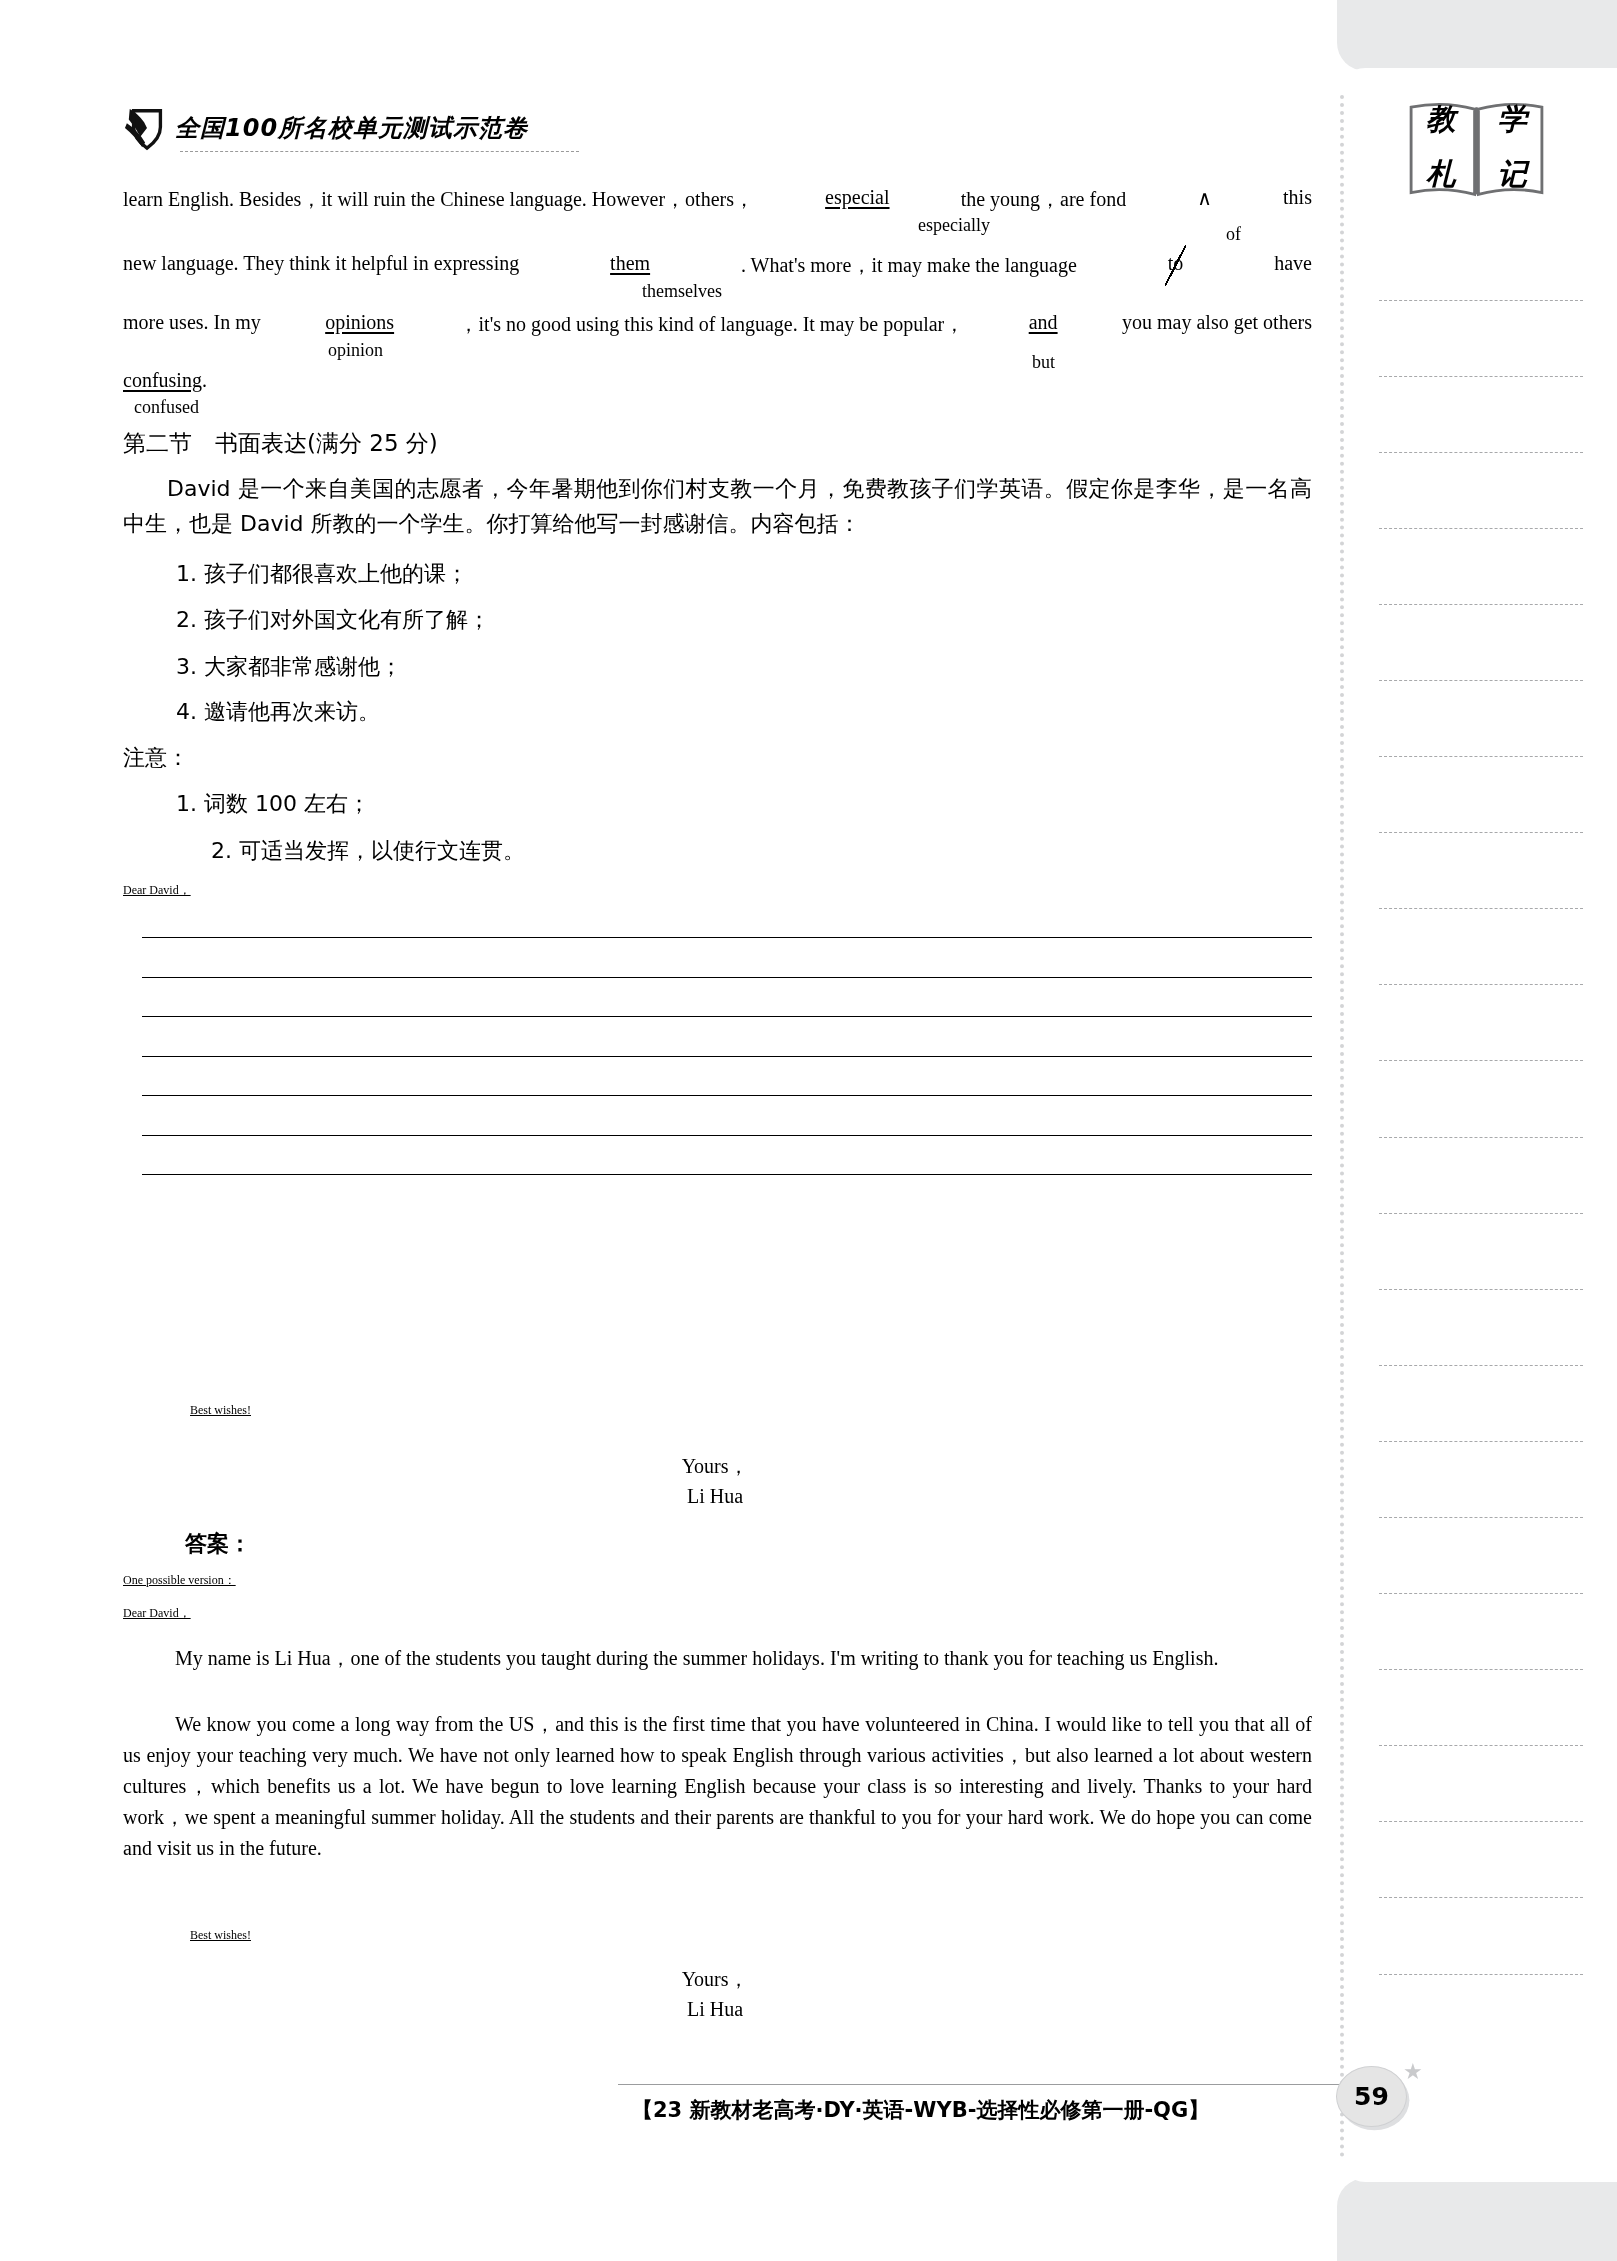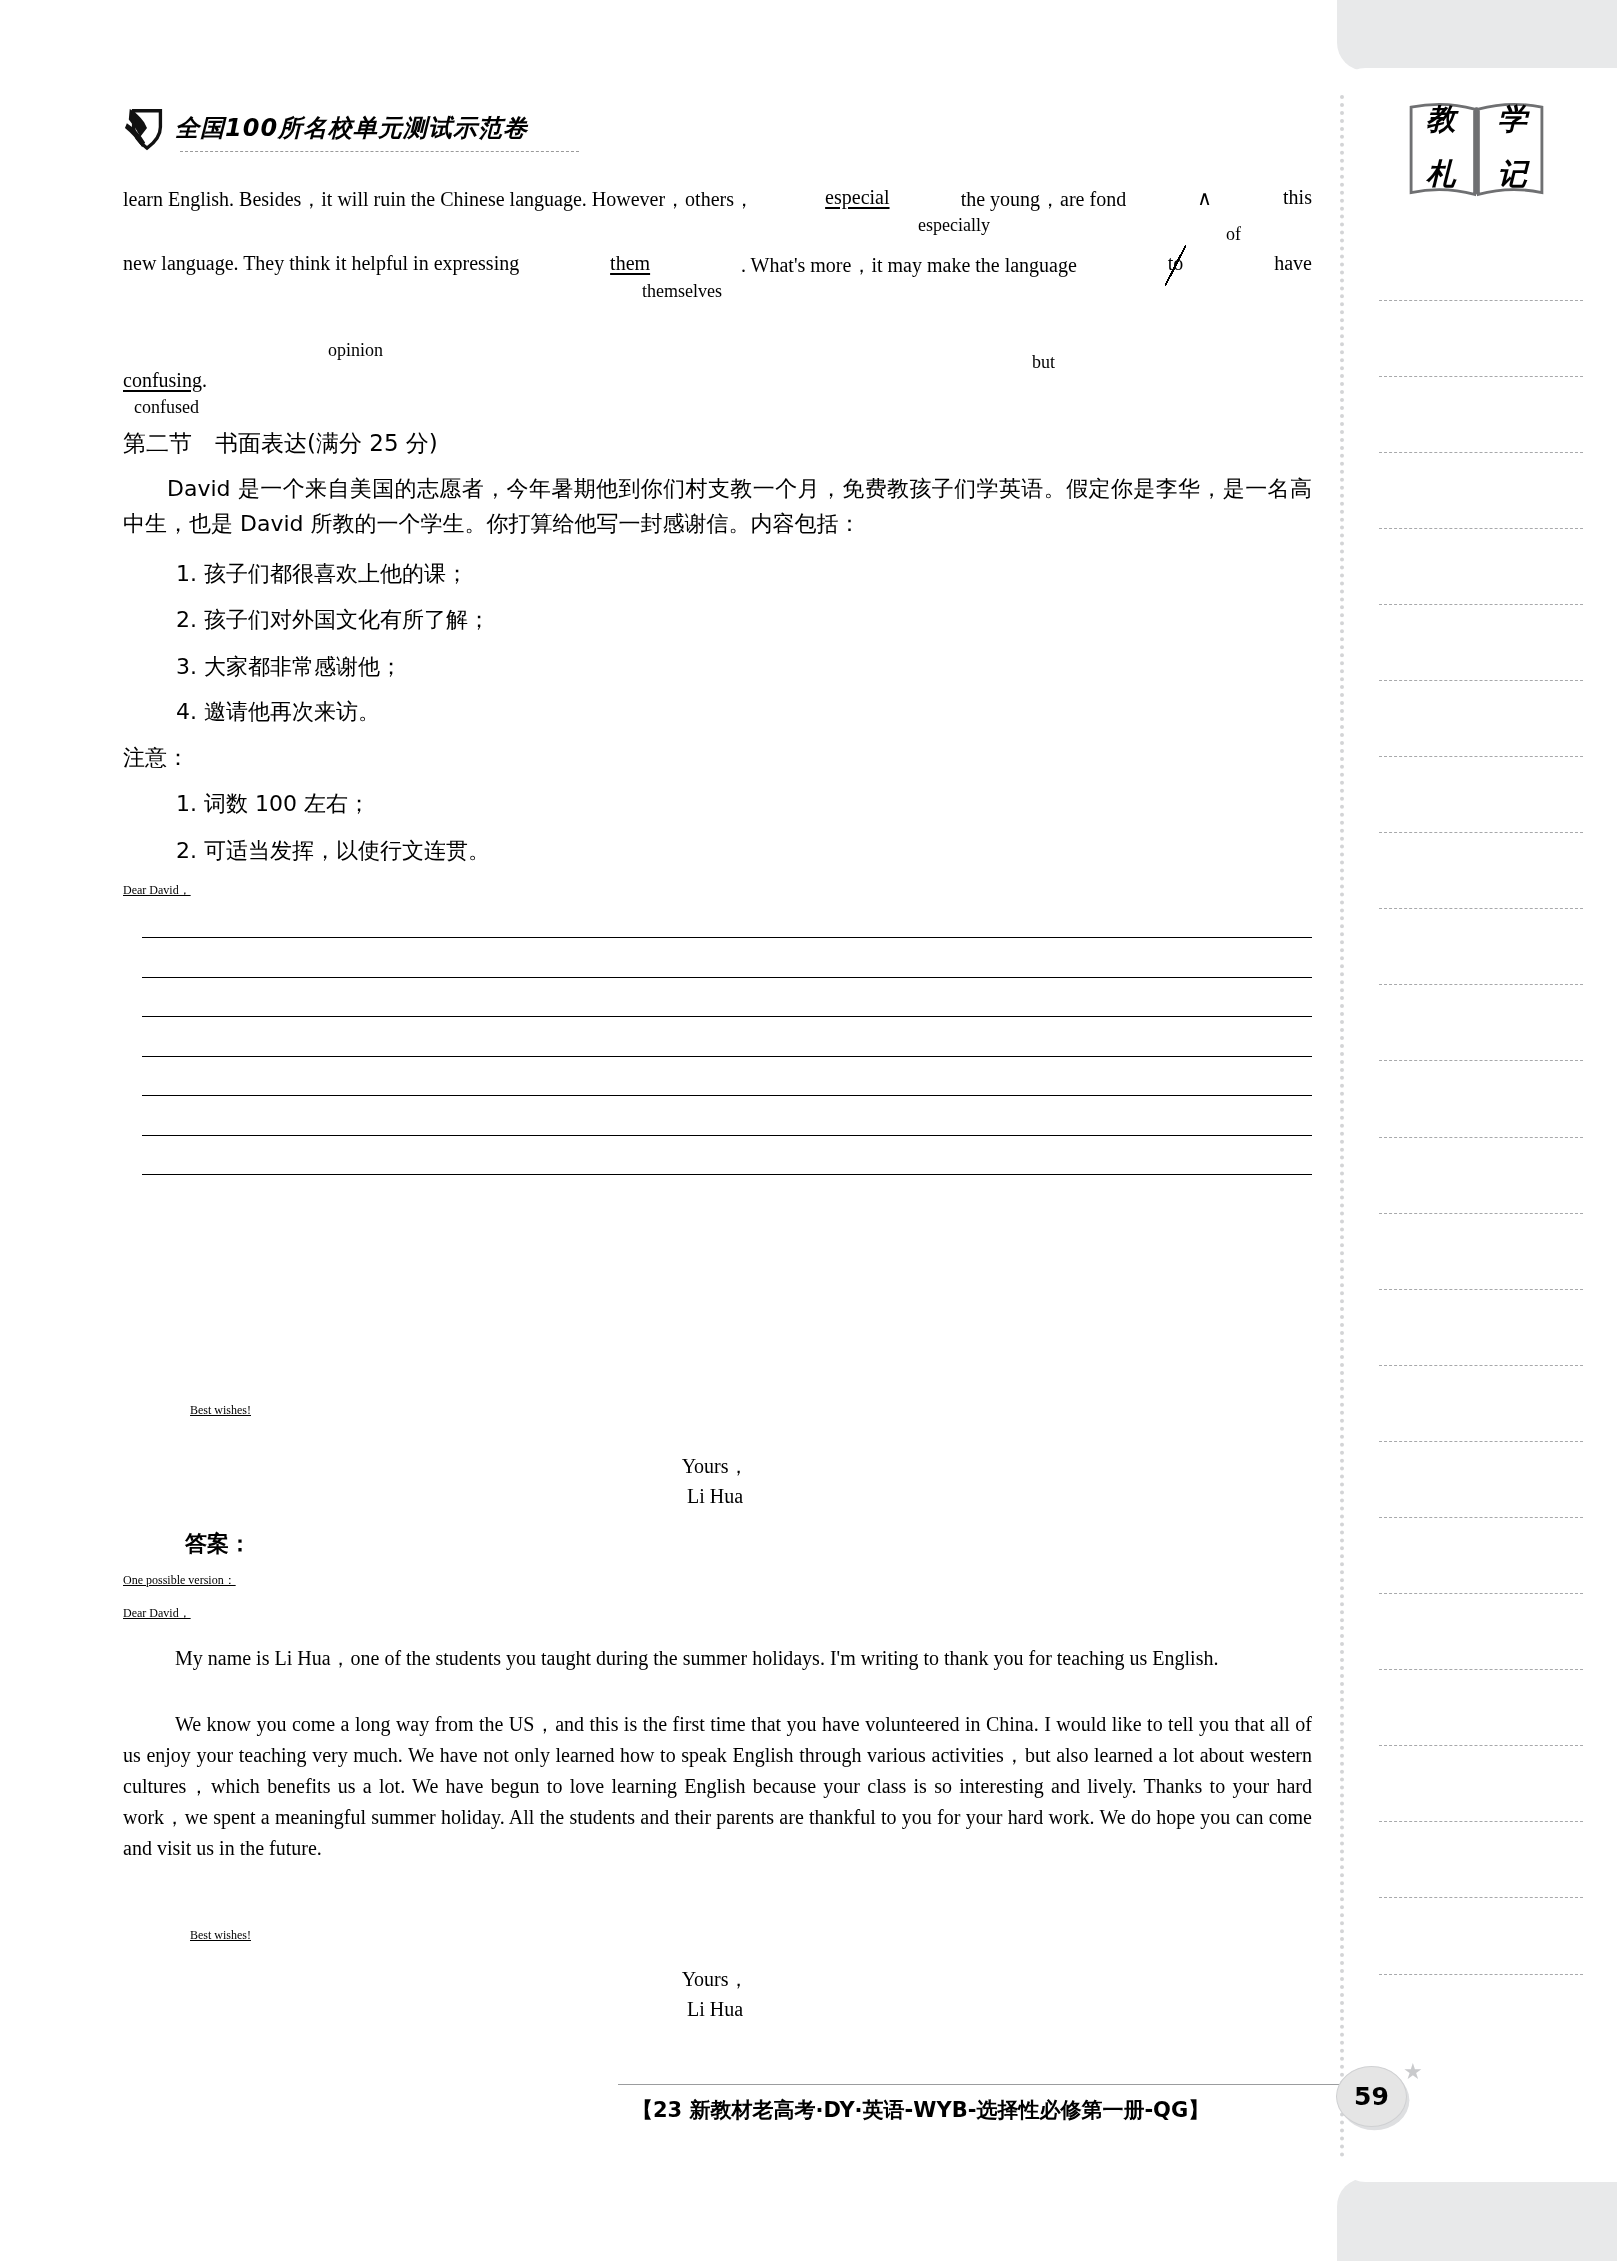--- a/index.html
+++ b/index.html
@@ -313,20 +313,29 @@
     <div class="corr-main">
       <span>new language.  They think it helpful in expressing</span>
       <span class="u">them</span>
       <span>.  What's more，it may make the language</span>
       <span class="strike">to</span>
       <span>have</span>
     </div>
   </div>
   <div class="sub" style="left:642px; top:281px;">themselves</div>
 
+  <div class="corr-row" style="top:311px;">
+    <div class="corr-main">
+      <span>more uses.  In my</span>
+      <span class="u">opinions</span>
+      <span>，it's no good using this kind of language.  It may be popular，</span>
+      <span class="u">and</span>
+      <span>you may also get others</span>
+    </div>
+  </div>
   <div class="sub" style="left:328px; top:340px;">opinion</div>
   <div class="sub" style="left:1032px; top:352px;">but</div>
 
   <div class="corr-row" style="top:369px;">
     <div class="corr-main nojust">
       <span class="u">confusing</span><span>.</span>
     </div>
   </div>
   <div class="sub" style="left:134px; top:397px;">confused</div>
 
@@ -334,21 +343,21 @@
 
   <div class="cn-para" style="top:471px; text-indent:44px;">David 是一个来自美国的志愿者，今年暑期他到你们村支教一个月，免费教孩子们学英语。假定你是李华，是一名高中生，也是 David 所教的一个学生。你打算给他写一封感谢信。内容包括：</div>
 
   <div class="cn-item" style="top:559px;">1. 孩子们都很喜欢上他的课；</div>
   <div class="cn-item" style="top:605px;">2. 孩子们对外国文化有所了解；</div>
   <div class="cn-item" style="top:652px;">3. 大家都非常感谢他；</div>
   <div class="cn-item" style="top:697px;">4. 邀请他再次来访。</div>
 
   <div class="cn-label" style="top:743px;">注意：</div>
   <div class="cn-item" style="top:789px;">1. 词数 100 左右；</div>
-  <div class="cn-item" style="top:836px;">2. 可适当发挥，以使行文连贯。</div>
+  <div class="cn-item" style="top:836px;margin-left:35px;">2. 可适当发挥，以使行文连贯。</div>
 
   <div class="ans-line" style="top:882px;">Dear David，</div>
 
   <div class="write-line" style="top:937px;"></div>
   <div class="write-line" style="top:977px;"></div>
   <div class="write-line" style="top:1016px;"></div>
   <div class="write-line" style="top:1056px;"></div>
   <div class="write-line" style="top:1095px;"></div>
   <div class="write-line" style="top:1135px;"></div>
   <div class="write-line" style="top:1174px;"></div>

